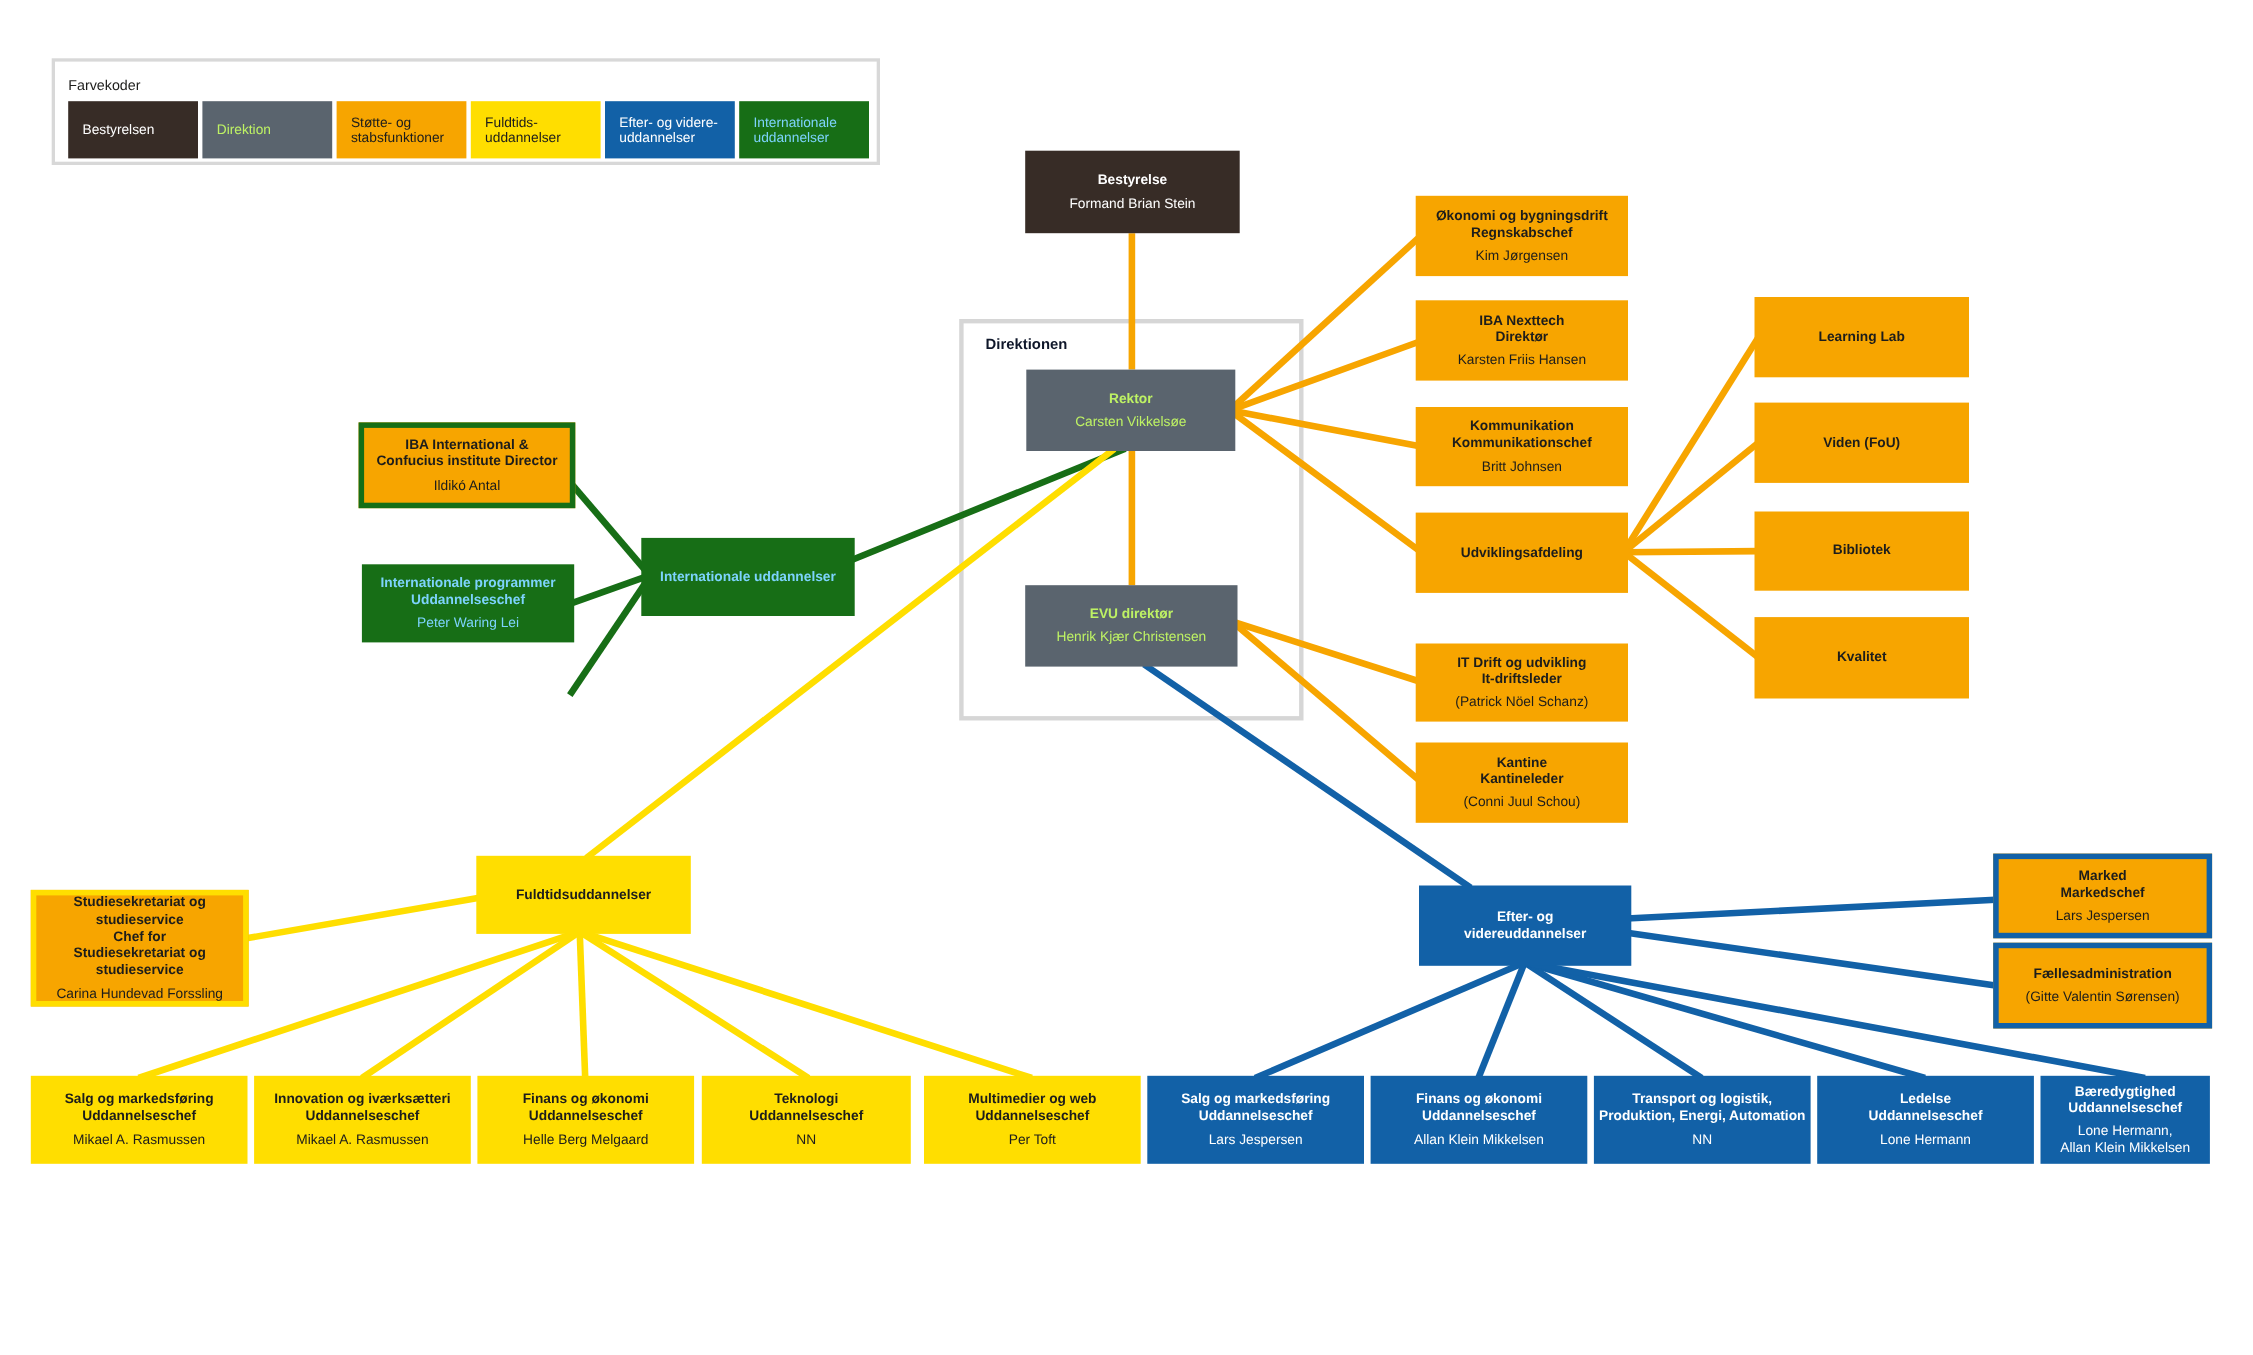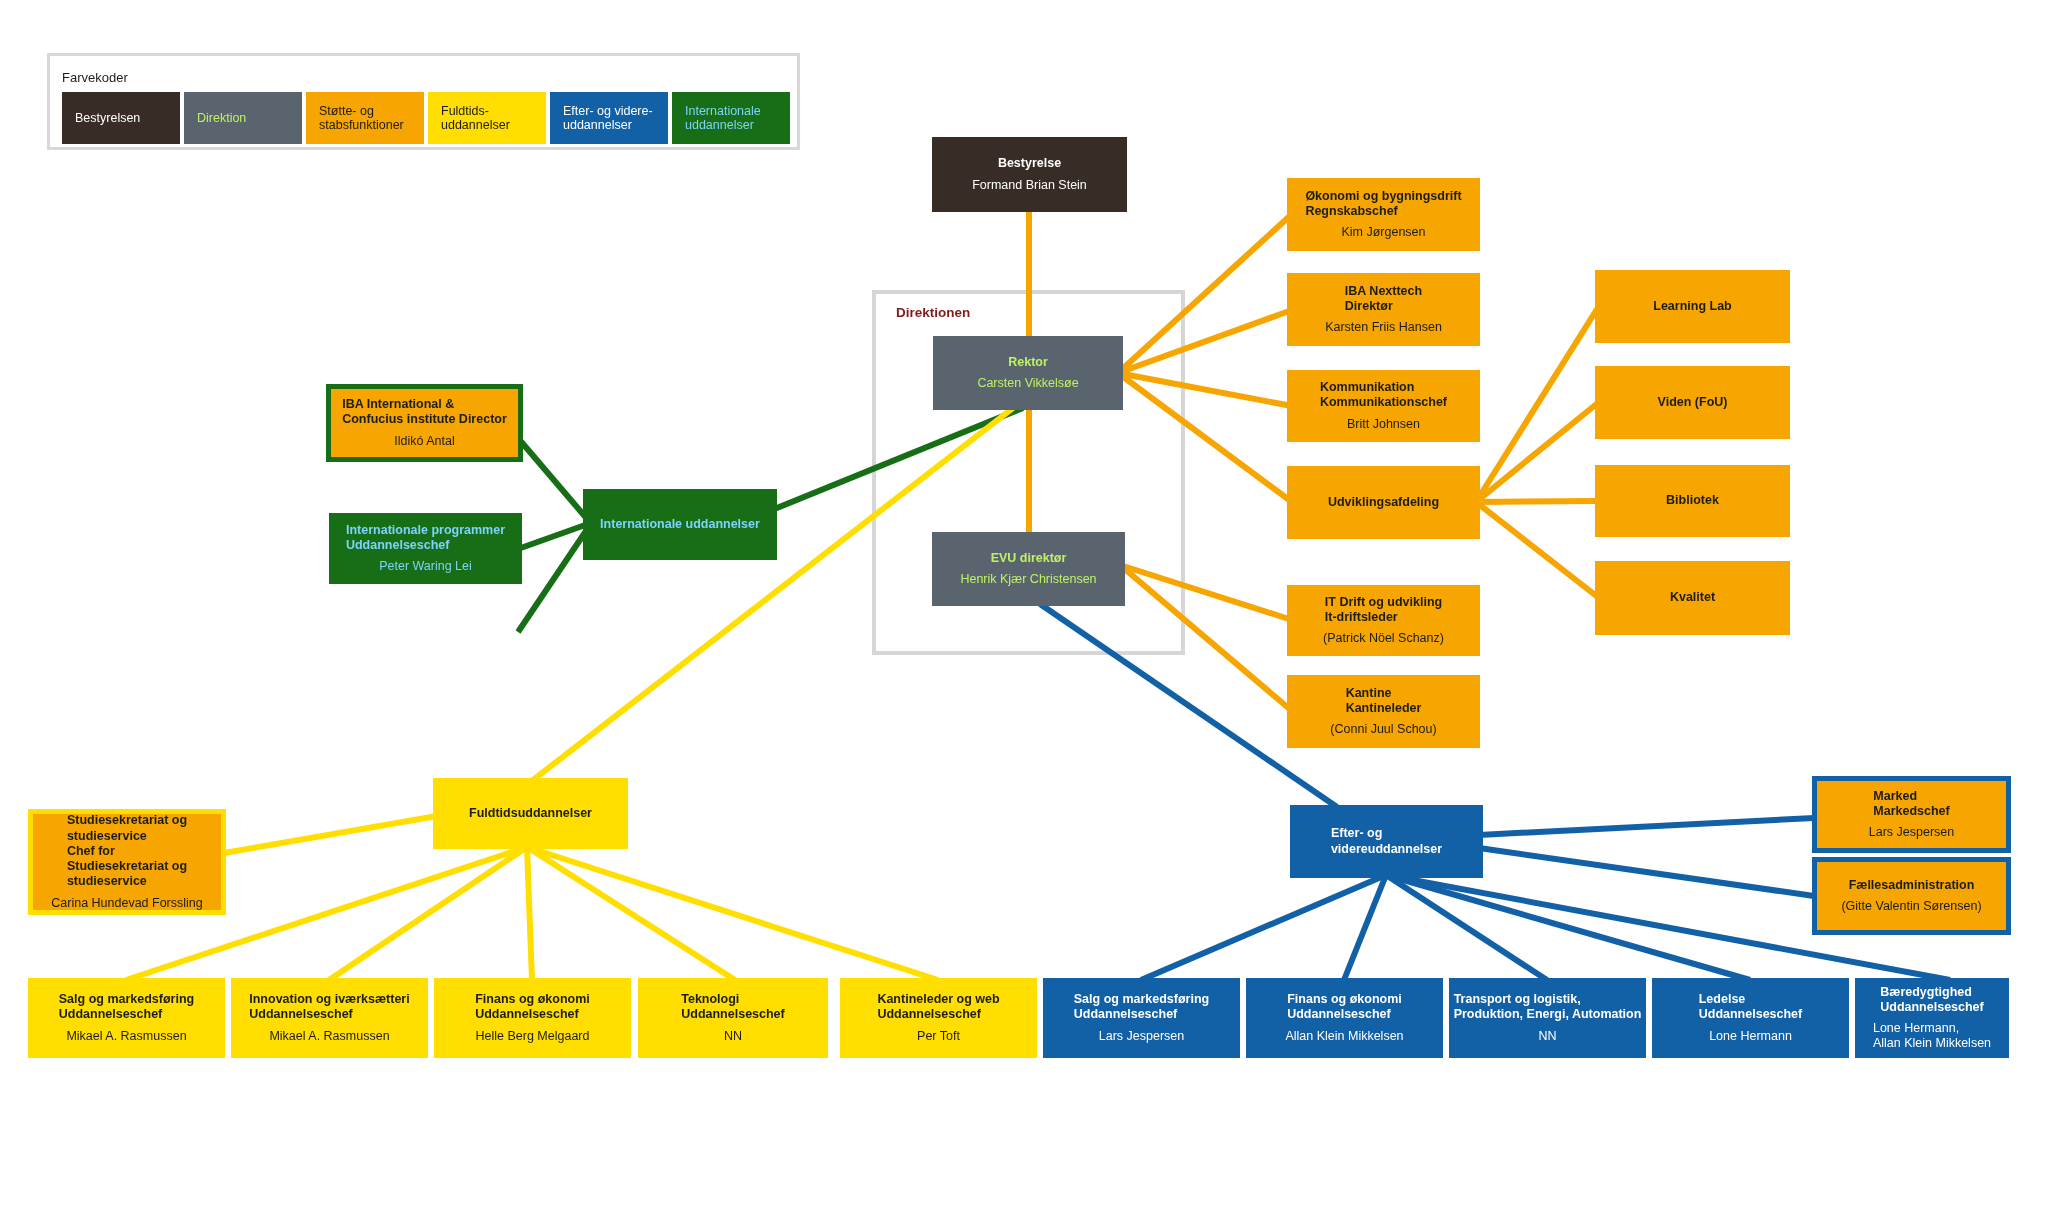--- a/index.html
+++ b/index.html
@@ -12,26 +12,26 @@
   .bg-gray{background:var(--gray);color:#bef264}
   .bg-orange{background:var(--orange);color:var(--ink)}
   .bg-yellow{background:var(--yellow);color:var(--ink)}
   .bg-blue{background:var(--blue);color:#fff}
   .bg-green{background:var(--green);color:#7dd3fc}
   .b-green{border:5px solid var(--green)}
   .b-yellow{border:5px solid var(--yellow)}
   .b-blue{border:5px solid var(--blue)}
 
   .node{position:absolute;display:flex;flex-direction:column;justify-content:center;align-items:center;
-        text-align:left;font-size:12.5px;line-height:1.22;padding:4px;z-index:3}
+        text-align:center;font-size:12.5px;line-height:1.22;padding:4px;z-index:3}
   .node .t{font-weight:700;white-space:pre-line}
   .node .n{white-space:pre-line;margin-top:6px}
 
   .frame{position:absolute;border:4px solid #d6d6d6;z-index:1}
-  .frame-label{position:absolute;left:20px;top:11px;font-weight:700;font-size:13.5px;color:#7f1d1d}
+  .frame-label{position:absolute;left:20px;top:11px;font-weight:700;font-size:13.5px;color:#0f172a}
 
   .legend{position:absolute;left:47px;top:53px;width:753px;height:97px;border:3px solid #d8d8d8;
           background:#fff;padding:14px 0 0 12px;z-index:3}
   .legend-title{font-size:13px;margin-bottom:7px}
   .legend-row{display:flex;gap:4px}
   .sw{width:118px;height:52px;display:flex;align-items:center;padding-left:13px;
       font-size:12.5px;line-height:1.15;white-space:pre-line}
 
   svg.wires{position:absolute;left:0;top:0;z-index:2}
   .ln-o{stroke:var(--orange);stroke-width:6}
@@ -196,21 +196,21 @@
     <div class="t">Finans og økonomi
 Uddannelseschef</div>
     <div class="n">Helle Berg Melgaard</div>
   </div>
   <div class="node bg-yellow" style="left:638px;top:978px;width:190px;height:80px">
     <div class="t">Teknologi
 Uddannelseschef</div>
     <div class="n">NN</div>
   </div>
   <div class="node bg-yellow" style="left:840px;top:978px;width:197px;height:80px">
-    <div class="t">Kantineleder og web
+    <div class="t">Multimedier og web
 Uddannelseschef</div>
     <div class="n">Per Toft</div>
   </div>
 
   <div class="node bg-blue" style="left:1290px;top:805px;width:193px;height:73px">
     <div class="t">Efter- og
 videreuddannelser</div>
   </div>
   <div class="node bg-orange b-blue" style="left:1812px;top:776px;width:199px;height:77px">
     <div class="t">Marked

